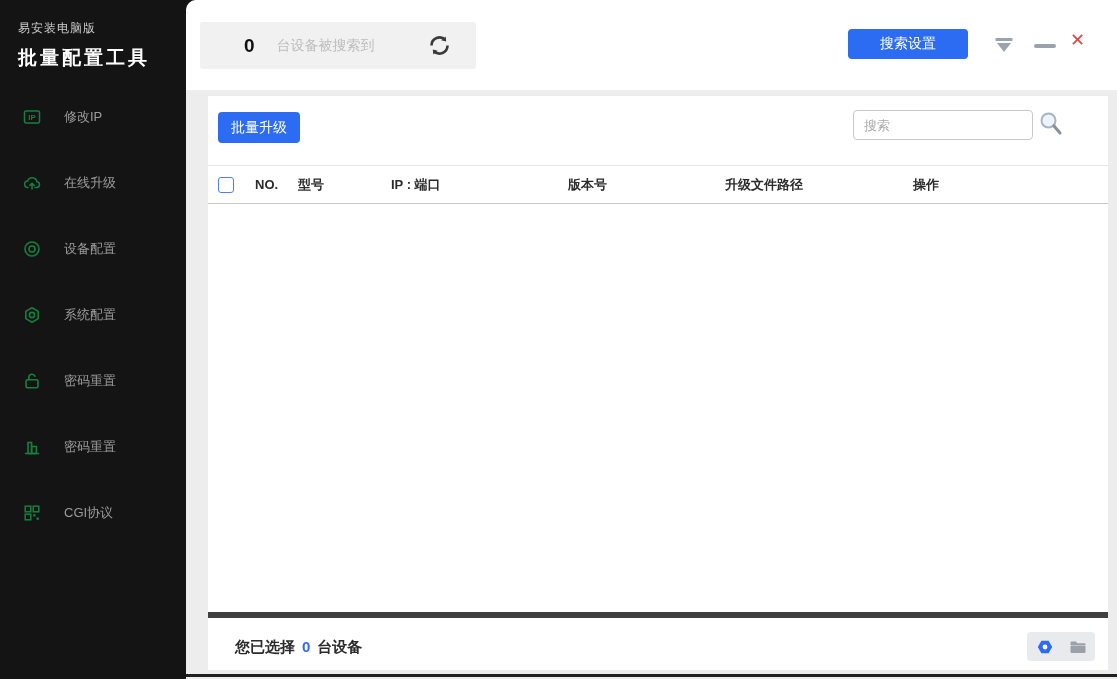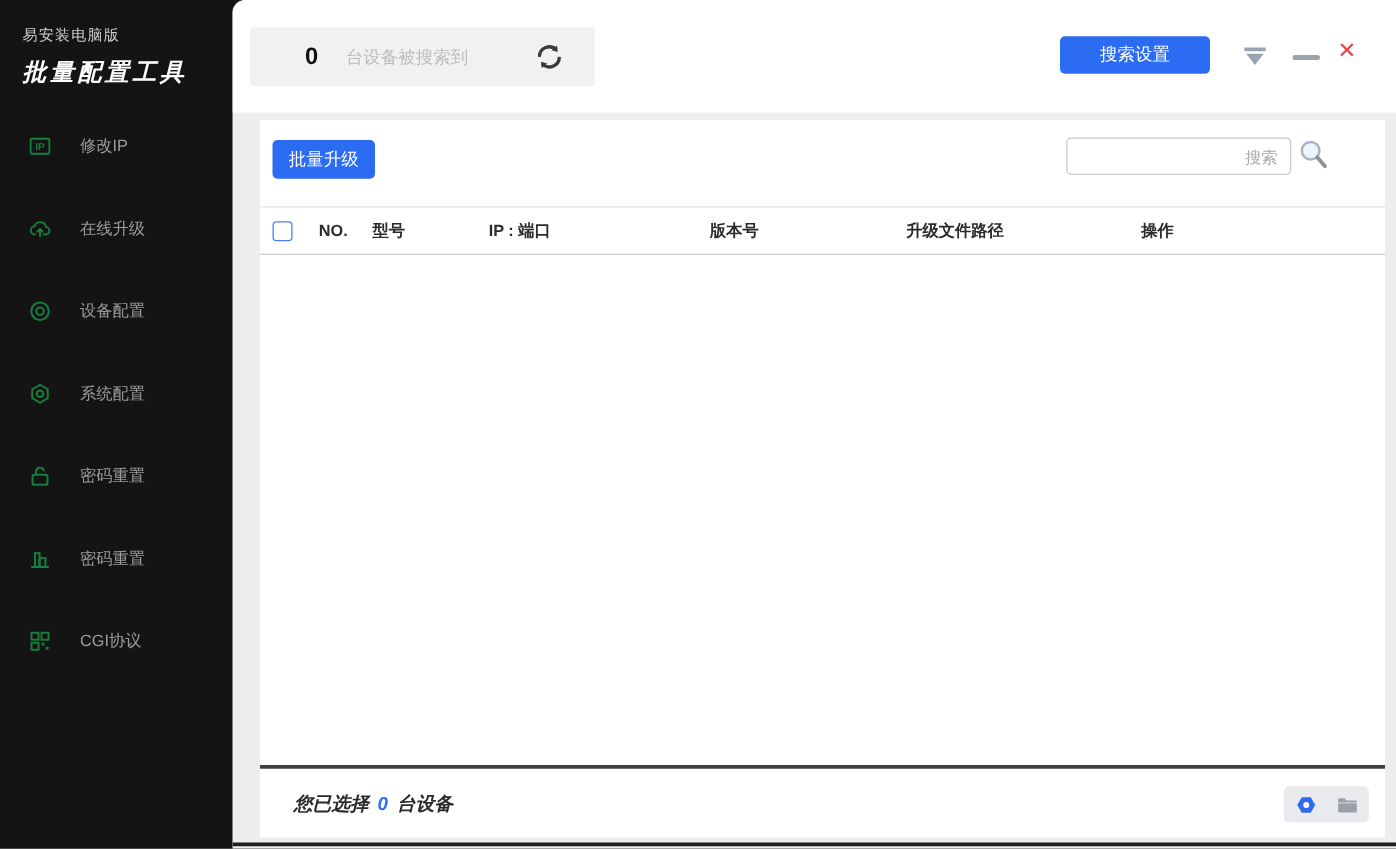--- a/index.html
+++ b/index.html
@@ -10,21 +10,21 @@
     position:relative;
   }
 
   
   .sidebar {
     position:absolute; left:0; top:0; width:186px; height:537px;
     background:#141414; z-index:2;
   }
   .brand { padding:20px 0 0 18px; }
   .brand-sub { font-size:12px; color:#cccccc; letter-spacing:1px; }
-  .brand-title { margin-top:8px; font-size:19px; font-weight:bold; color:#ffffff; letter-spacing:3px;font-style:italic; }
+  .brand-title { margin-top:8px; font-size:19px; font-weight:bold; color:#ffffff; letter-spacing:3px; }
   .menu { margin-top:22px; }
   .menu-item {
     height:48px; margin-bottom:18px; display:flex; align-items:center;
     padding-left:22px; color:#9c9c9c; font-size:13px; cursor:pointer;
   }
   .menu-item .mi-icon { width:20px; height:20px; margin-right:22px; color:#15803d; display:flex; align-items:center; justify-content:center; }
   .menu-item.active {
     color:#ffffff;
     border-left:3px solid #2f6cff;
     padding-left:19px;
@@ -66,41 +66,41 @@
   .toolbar { position:relative; height:70px; border-bottom:1px solid #e4e4e4; }
   .batch-btn {
     position:absolute; left:10px; top:16px; width:82px; height:31px;
     background:#2b6cf3; color:#ffffff; font-size:14px; border:none; border-radius:4px;
     display:flex; align-items:center; justify-content:center; cursor:pointer;
     font-family:inherit;
   }
   .search-input {
     position:absolute; left:645px; top:14px; width:180px; height:30px;
     border:1px solid #c8c8c8; border-radius:4px; padding:4px 10px; font-size:13px;
-    color:#333; outline:none; font-family:inherit;text-align:right;
+    color:#333; outline:none; font-family:inherit;
   }
   .search-input::placeholder { color:#a9a9a9; }
   .magnifier { position:absolute; left:831px; top:15px; width:24px; height:26px; cursor:pointer; }
 
   .thead { position:relative; height:38px; border-bottom:1px solid #c9c9c9; font-size:13px; font-weight:bold; color:#2b2b2b; }
   .thead .col { position:absolute; top:0; line-height:38px; }
   .chk {
     position:absolute; left:10px; top:11px; width:16px; height:16px;
     border:1.5px solid #4f7df2; border-radius:3px; background:#fff; cursor:pointer;
   }
   .col-no    { left:47px; }
   .col-model { left:90px; }
   .col-ip    { left:183px; }
   .col-ver   { left:360px; }
   .col-path  { left:517px; }
   .col-op    { left:705px; }
 
   .tbody { height:408px; background:#ffffff; }
 
-  .tfoot { position:relative; height:49px; border-top:3px solid #404040;font-style:italic; }
+  .tfoot { position:relative; height:49px; border-top:6px solid #404040; }
   .selected-text { position:absolute; left:27px; top:0; line-height:57px; font-size:15px; font-weight:bold; color:#2b2b2b; }
   .selected-text .cnt { color:#2f6bf0; margin:0 7px; }
   .foot-icons {
     position:absolute; left:819px; top:14px; width:68px; height:29px;
     background:#e8eaed; border-radius:4px; display:flex; align-items:center; justify-content:center; gap:13px;
   }
   .foot-icons .fi { width:20px; height:20px; cursor:pointer; }
 
   .bottom-edge { position:absolute; left:0; top:674px; width:931px; height:3px; background:#1f1f1f; }
 </style>

